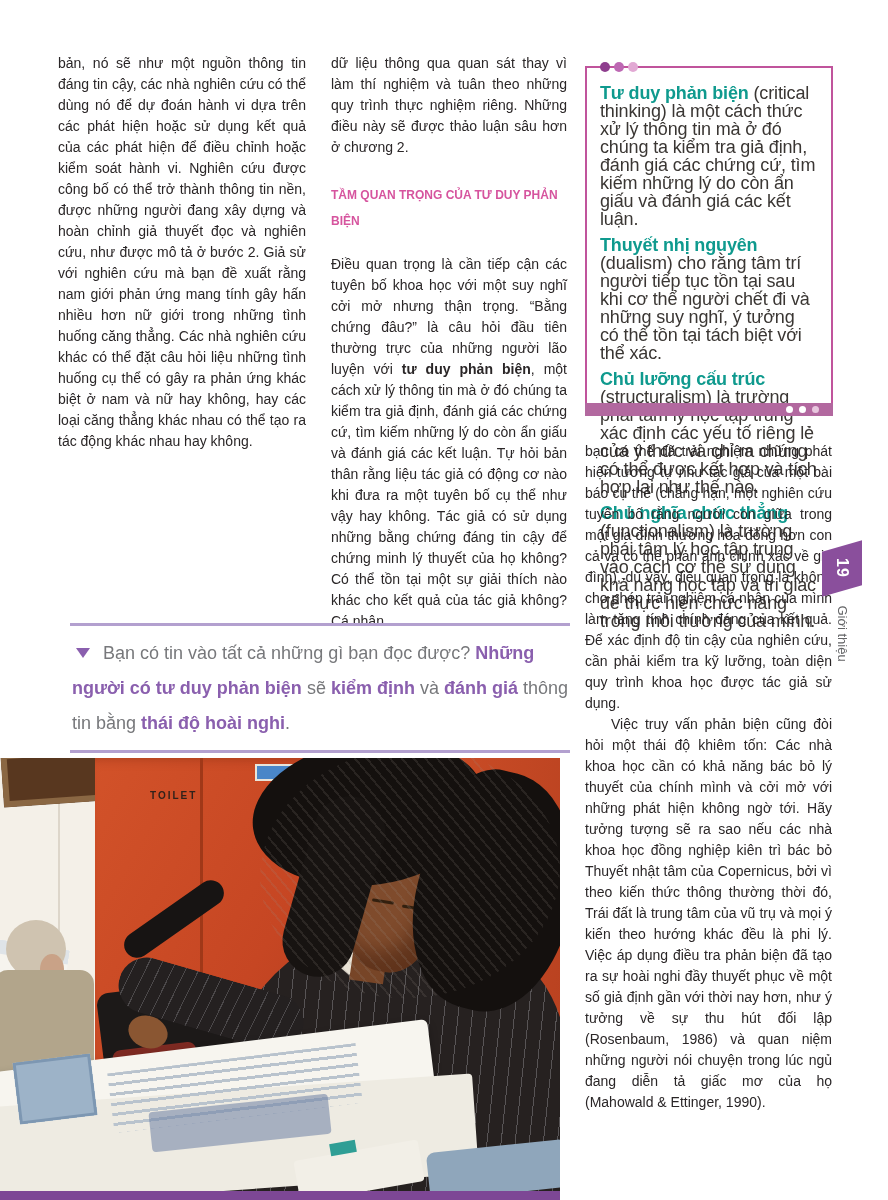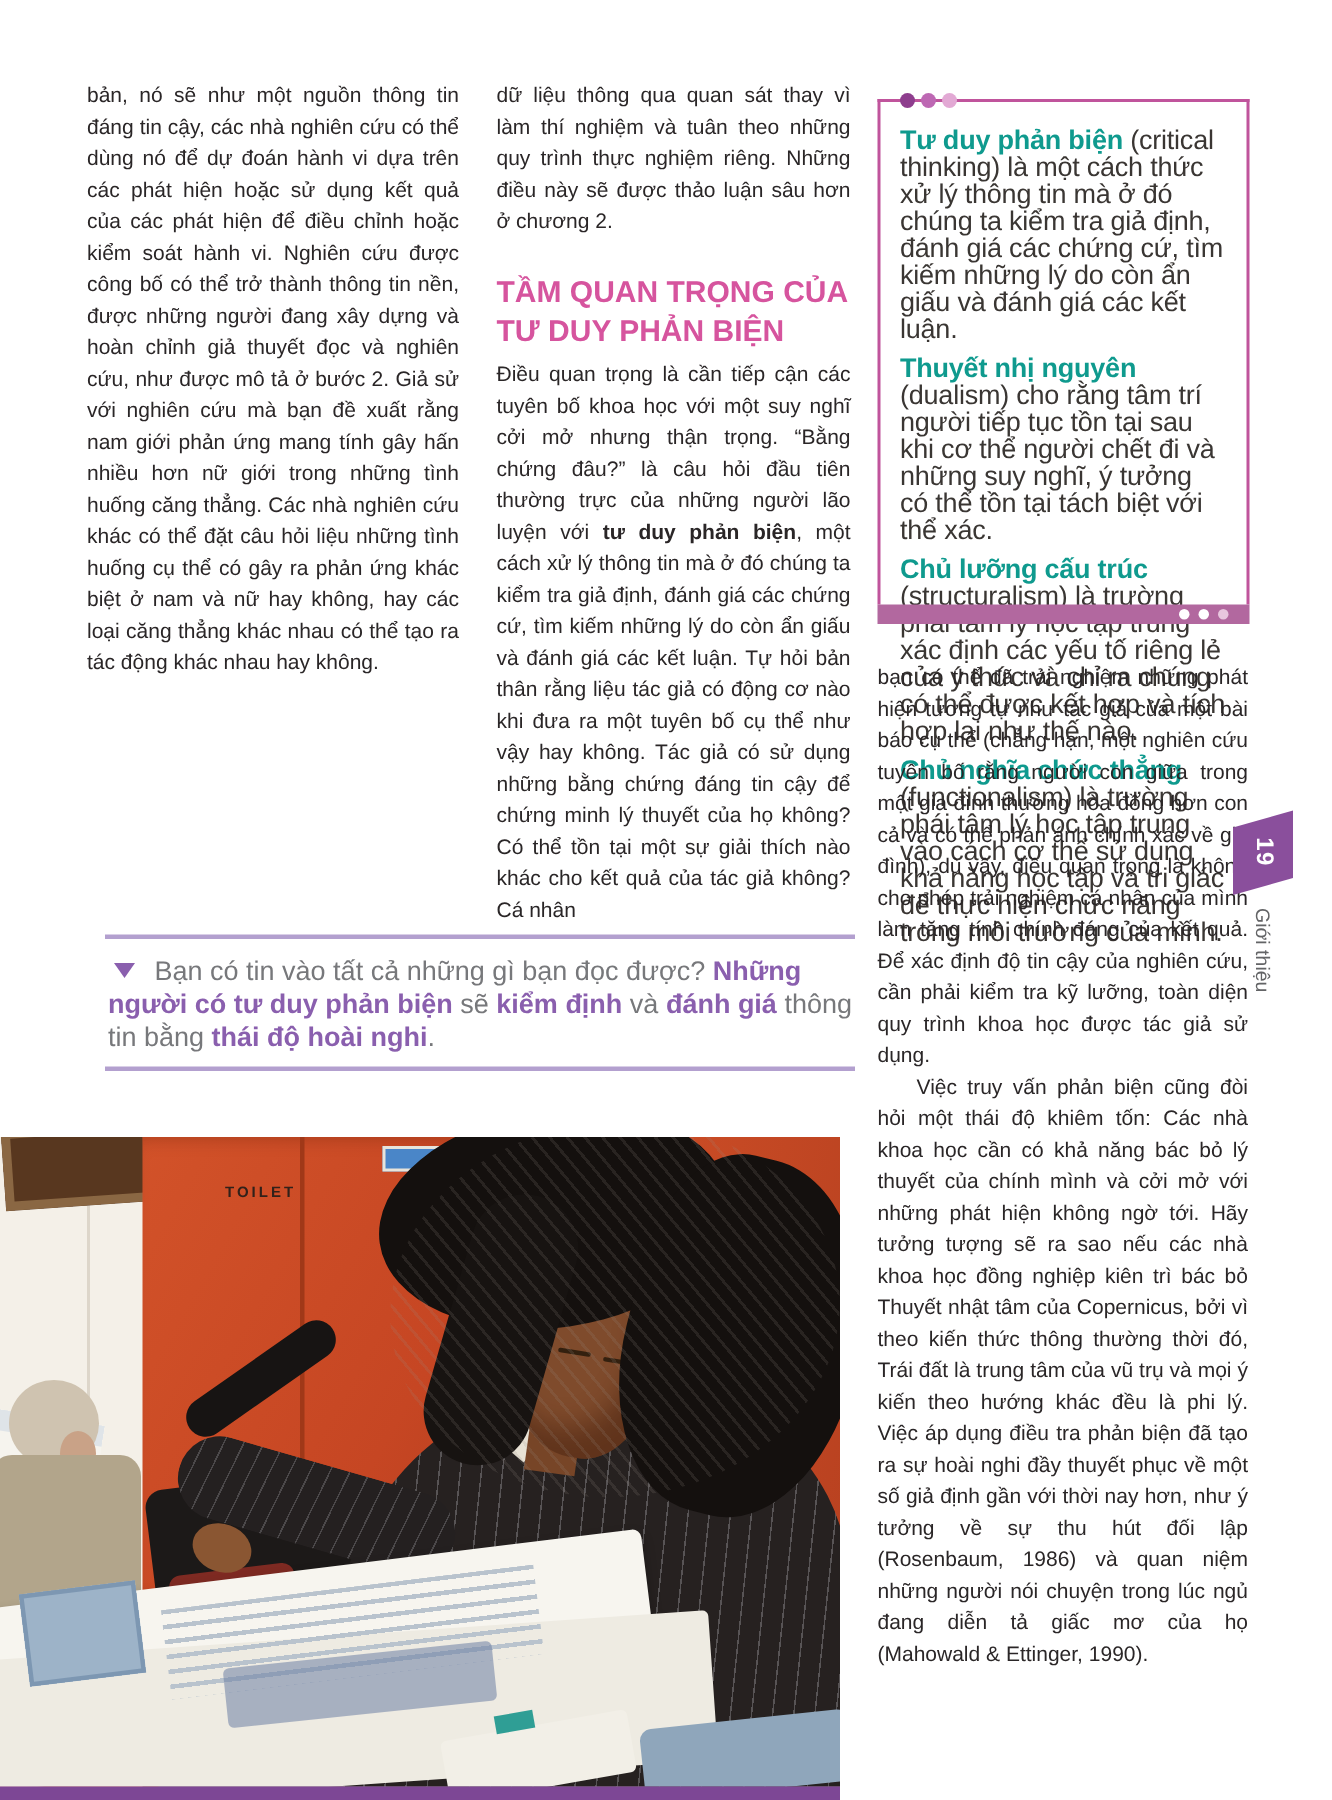--- a/index.html
+++ b/index.html
@@ -21,23 +21,23 @@
   }
   
   .col{position:absolute;text-align:justify;font-size:14px;line-height:21px;color:var(--body-text);}
   #col1{left:58px;top:53px;width:248px;}
   #col2{left:331px;top:53px;width:236px;}
   #col3{left:585px;top:441px;width:247px;}
   .col p{margin:0;}
   .ind{text-indent:26px;}
   .bold{font-weight:bold;}
   .section-heading{
-    margin:24px 0 5px 0;
+    margin:24px 0 20px 0;
     color:var(--heading-pink);
-    font-size:20px;line-height:26px;font-weight:bold;text-align:left;
+    font-size:12px;line-height:26px;font-weight:bold;text-align:left;
   }
   
   #gloss-box{
     position:absolute;left:585px;top:66px;width:248px;height:337px;box-sizing:border-box;
     border:2px solid var(--box-border);border-bottom:none;
     padding:16px 13px 0 13px;
   }
   #gloss-box p{margin:0 0 8px 0;font-size:18px;line-height:18px;color:#3a3633;text-align:left;letter-spacing:-0.15px;}
   .term{color:var(--term-teal);font-weight:bold;}
   .gloss-dots{position:absolute;left:13px;top:-6px;display:flex;gap:4px;}
@@ -50,21 +50,21 @@
     display:flex;align-items:center;justify-content:flex-end;gap:6px;padding-right:14px;box-sizing:border-box;
   }
   .bdot{width:7px;height:7px;border-radius:50%;}
   .bdot1,.bdot2{background:#ffffff;}
   .bdot3{background:#e8c6de;}
   
   #quote{
     position:absolute;left:70px;top:623px;width:496px;
     border-top:3px solid var(--rule-purple);border-bottom:3px solid var(--rule-purple);
     padding:10px 2px 9px 2px;
-    font-size:18px;line-height:22px;color:var(--gray-text);text-align:left;
+    font-size:18px;line-height:35px;color:var(--gray-text);text-align:left;
   }
   .q-arrow{
     display:inline-block;width:0;height:0;
     border-left:7px solid transparent;border-right:7px solid transparent;
     border-top:10px solid var(--quote-purple);
     margin:0 13px 1px 4px;
   }
   .qb{color:var(--quote-purple);font-weight:bold;}
   
   #tab-shape{position:absolute;left:822px;top:546px;width:40px;height:45px;background:var(--tab-purple);transform:skewY(-16deg);}

